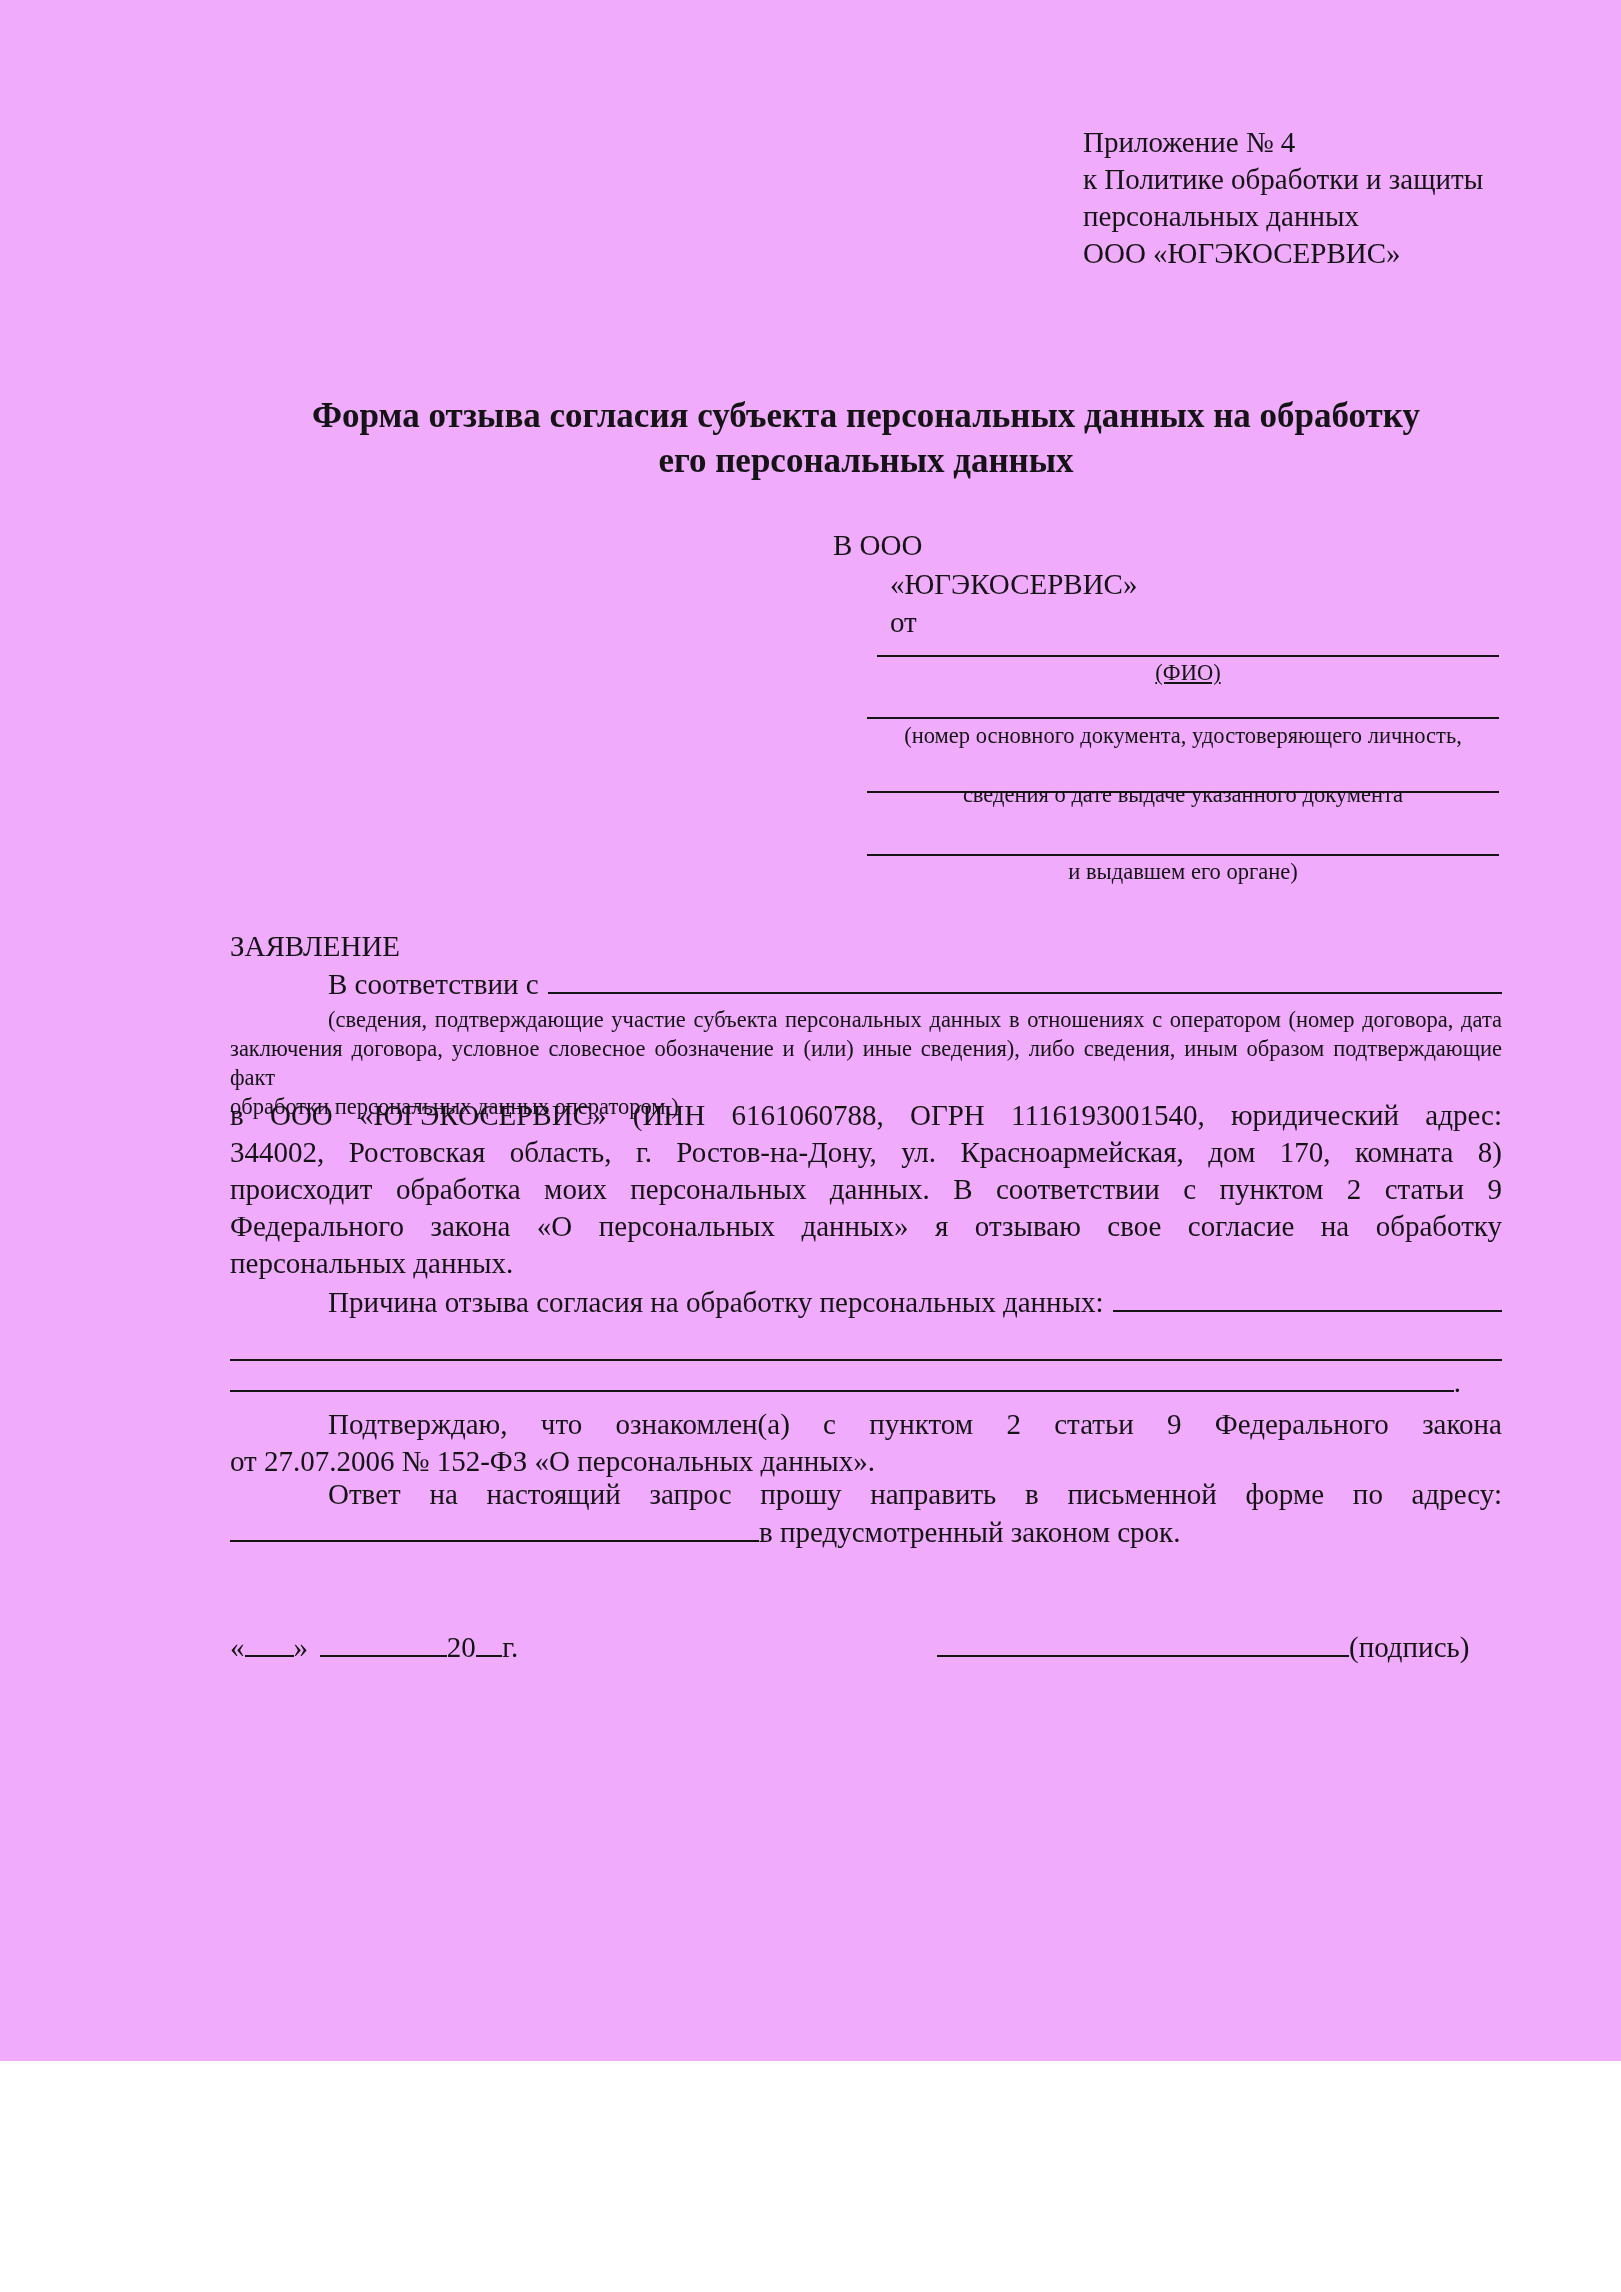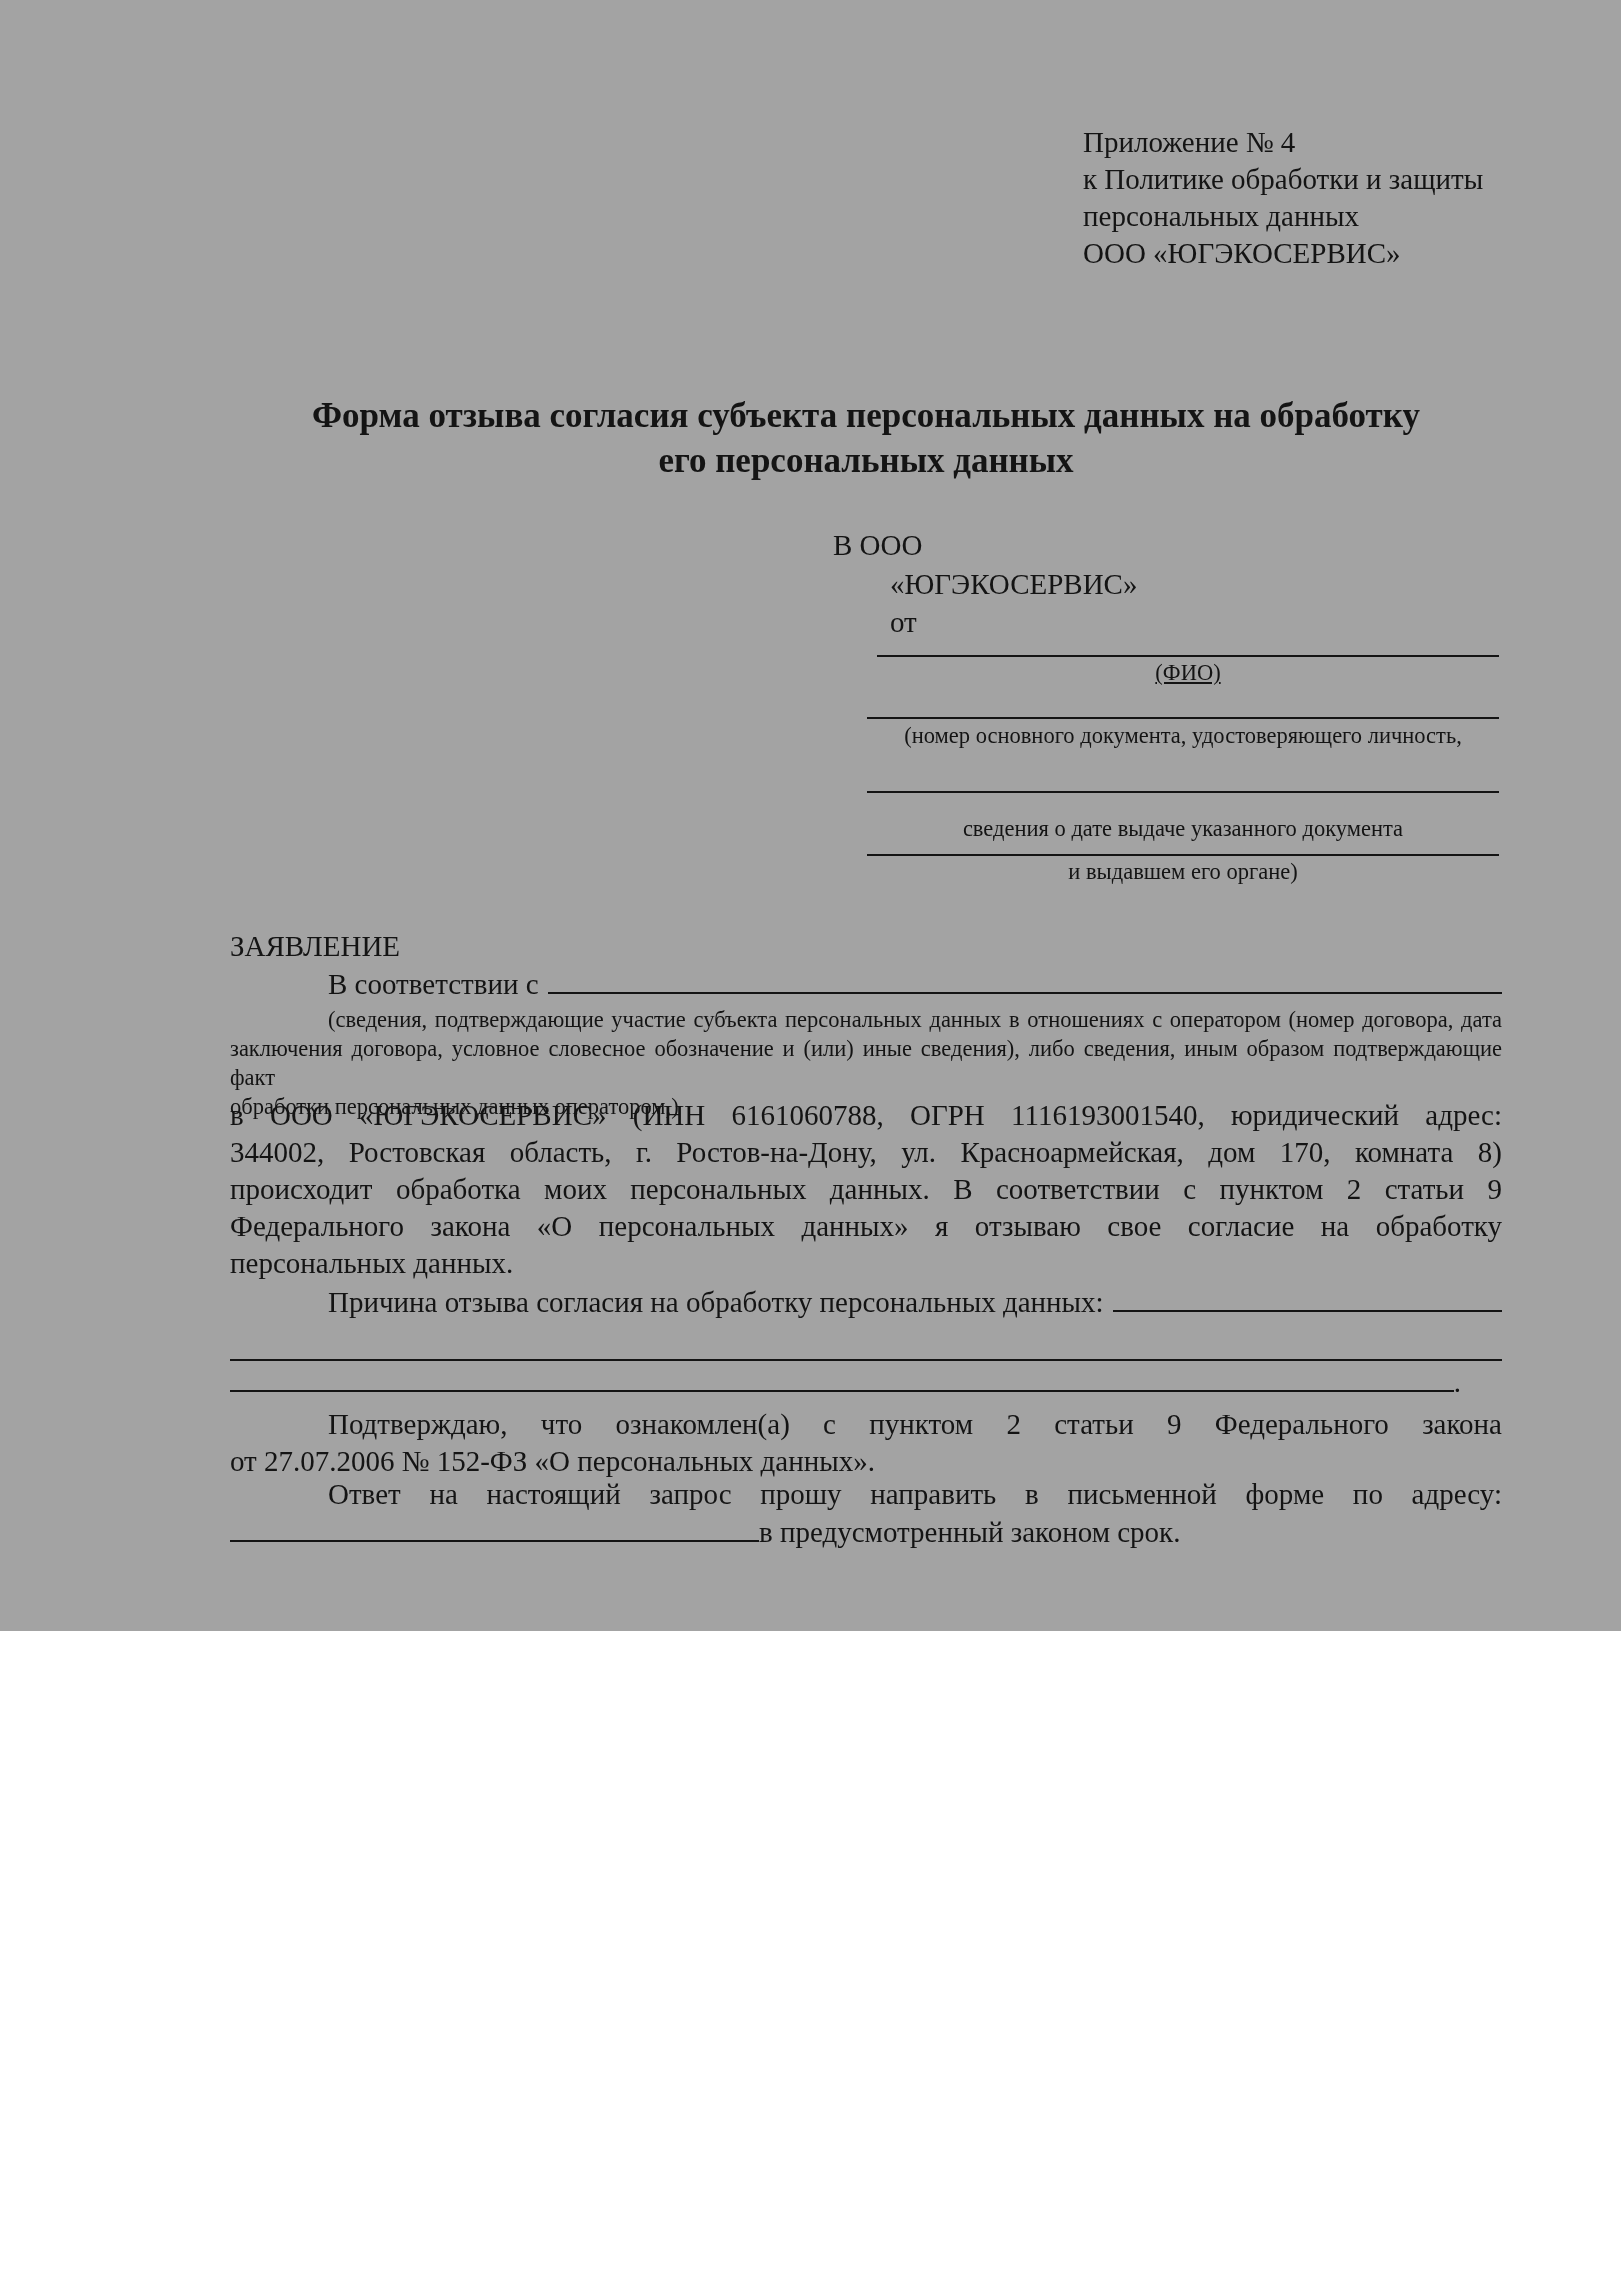--- a/index.html
+++ b/index.html
@@ -1,20 +1,20 @@
 <!DOCTYPE html>
 <html><head>
 <meta charset="utf-8">
 <style>
   html, body { margin: 0; padding: 0; background: #ffffff; }
   .page {
     position: relative;
     width: 1621px;
-    height: 1631px;
-    background: #a3a3a3;
+    height: 2061px;
+    background: #f0abfc;
     color: #141414;
     font-family: "Liberation Serif", serif;
     font-size: 29px;
     line-height: 37px;
     overflow: hidden;
   }
   .abs { position: absolute; }
   .center { text-align: left; }
   .doc-title { font-weight: 700; font-size: 35px; line-height: 45px; text-align: center; }
   .blank { border-bottom: 2.9px solid #141414; }
@@ -46,21 +46,21 @@
   <div class="abs" style="left:890px; top:566px;">«ЮГЭКОСЕРВИС»</div>
   <div class="abs" style="left:890px; top:604px;">от</div>
 
   <div class="abs blank" style="left:877px; top:629px; width:622px; height:25.5px;"></div>
   <div class="abs caption" style="left:877px; top:659px; width:622px;text-decoration:underline;">(ФИО)</div>
 
   <div class="abs blank" style="left:867px; top:691px; width:632px; height:25.5px;"></div>
   <div class="abs caption" style="left:867px; top:722px; width:632px;">(номер основного документа, удостоверяющего личность,</div>
 
   <div class="abs blank" style="left:867px; top:765px; width:632px; height:25.5px;"></div>
-  <div class="abs caption" style="left:867px; top:815px; width:632px;">сведения о дате выдаче указанного документа</div>
+  <div class="abs caption" style="left:867px; top:781px; width:632px;">сведения о дате выдаче указанного документа</div>
 
   <div class="abs blank" style="left:867px; top:828px; width:632px; height:25.5px;"></div>
   <div class="abs caption" style="left:867px; top:858px; width:632px;">и выдавшем его органе)</div>
 
   <div class="abs center" style="left:230px; top:928px; width:1272px;">ЗАЯВЛЕНИЕ</div>
 
   <div class="abs flexline indent" style="left:230px; top:966px; width:1272px;">
     <span>В соответствии с</span>
     <span class="fill"></span>
   </div>

